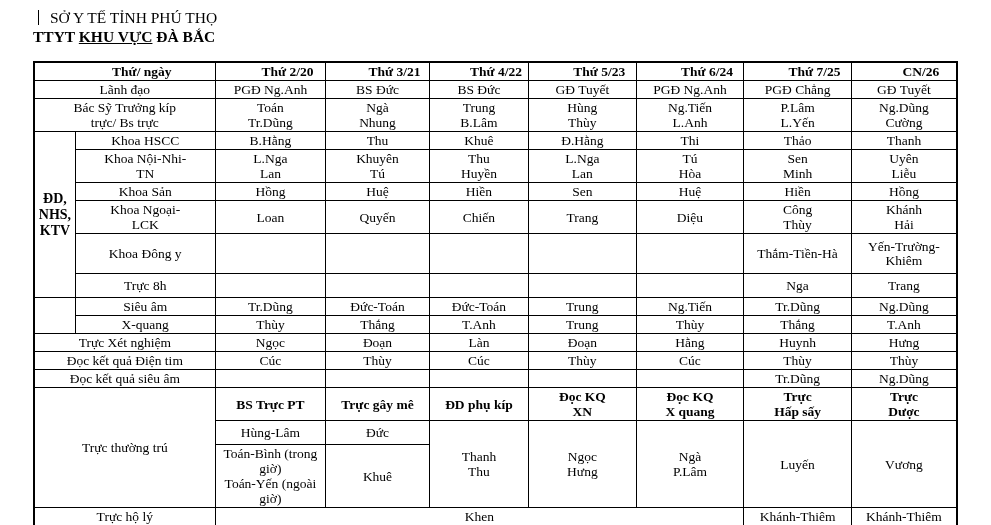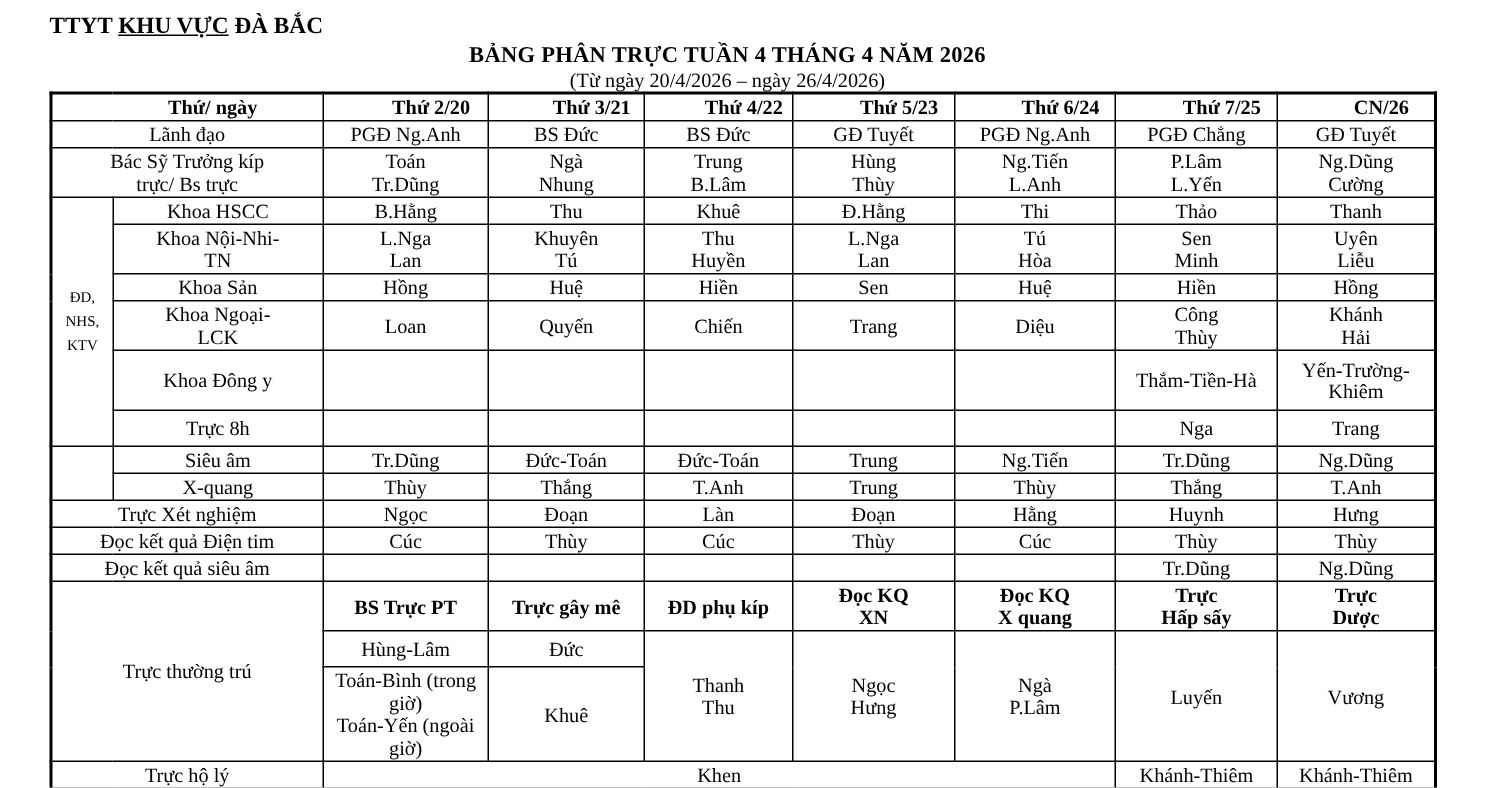--- a/index.html
+++ b/index.html
@@ -88,23 +88,23 @@
     text-align: center;
     vertical-align: middle;
     font-size: 13.5px;
     line-height: 15px;
     padding: 1px 2px;
     word-break: break-word;
   }
   table.sched td.b { font-weight: bold; }
   table.sched td.hdr { font-weight: bold; font-size: 13.5px; padding-left: 36px; }
   table.sched td.vert {
-    font-size: 10px;
+    font-size: 14px;
     line-height: 16px;
-    font-weight: normal;
+    font-weight: bold;
   }
   table.sched td.tight { line-height: 14px; margin-left: 16px; }
   .two-line span { display: block; }
 
   
   table.sched { border: 2px solid #000; }
 
   
   .footnote {
     position: absolute;
@@ -114,25 +114,24 @@
     white-space: nowrap;
   }
   .footnote b { font-weight: bold; }
 </style>
 </head>
 <body>
 
 <div class="page">
 
   <div class="letterhead">
+    <div class="org-line1">SỞ Y TẾ TỈNH PHÚ THỌ</div>
     <div class="org-line2"><span>TTYT </span><span class="underlined">KHU VỰC</span><span> ĐÀ BẮC</span></div>
   </div>
 
-  <div class="doc-title">BẢNG PHÂN TRỰC TUẦN 4 THÁNG 4 NĂM 2026</div>
-  <div class="doc-subtitle">(Từ ngày 20/4/2026 – ngày 26/4/2026)</div>
 
   <table class="sched">
     <colgroup>
       <col style="width:40px">
       <col style="width:135px">
       <col style="width:107px">
       <col style="width:100px">
       <col style="width:96px">
       <col style="width:104px">
       <col style="width:104px">

